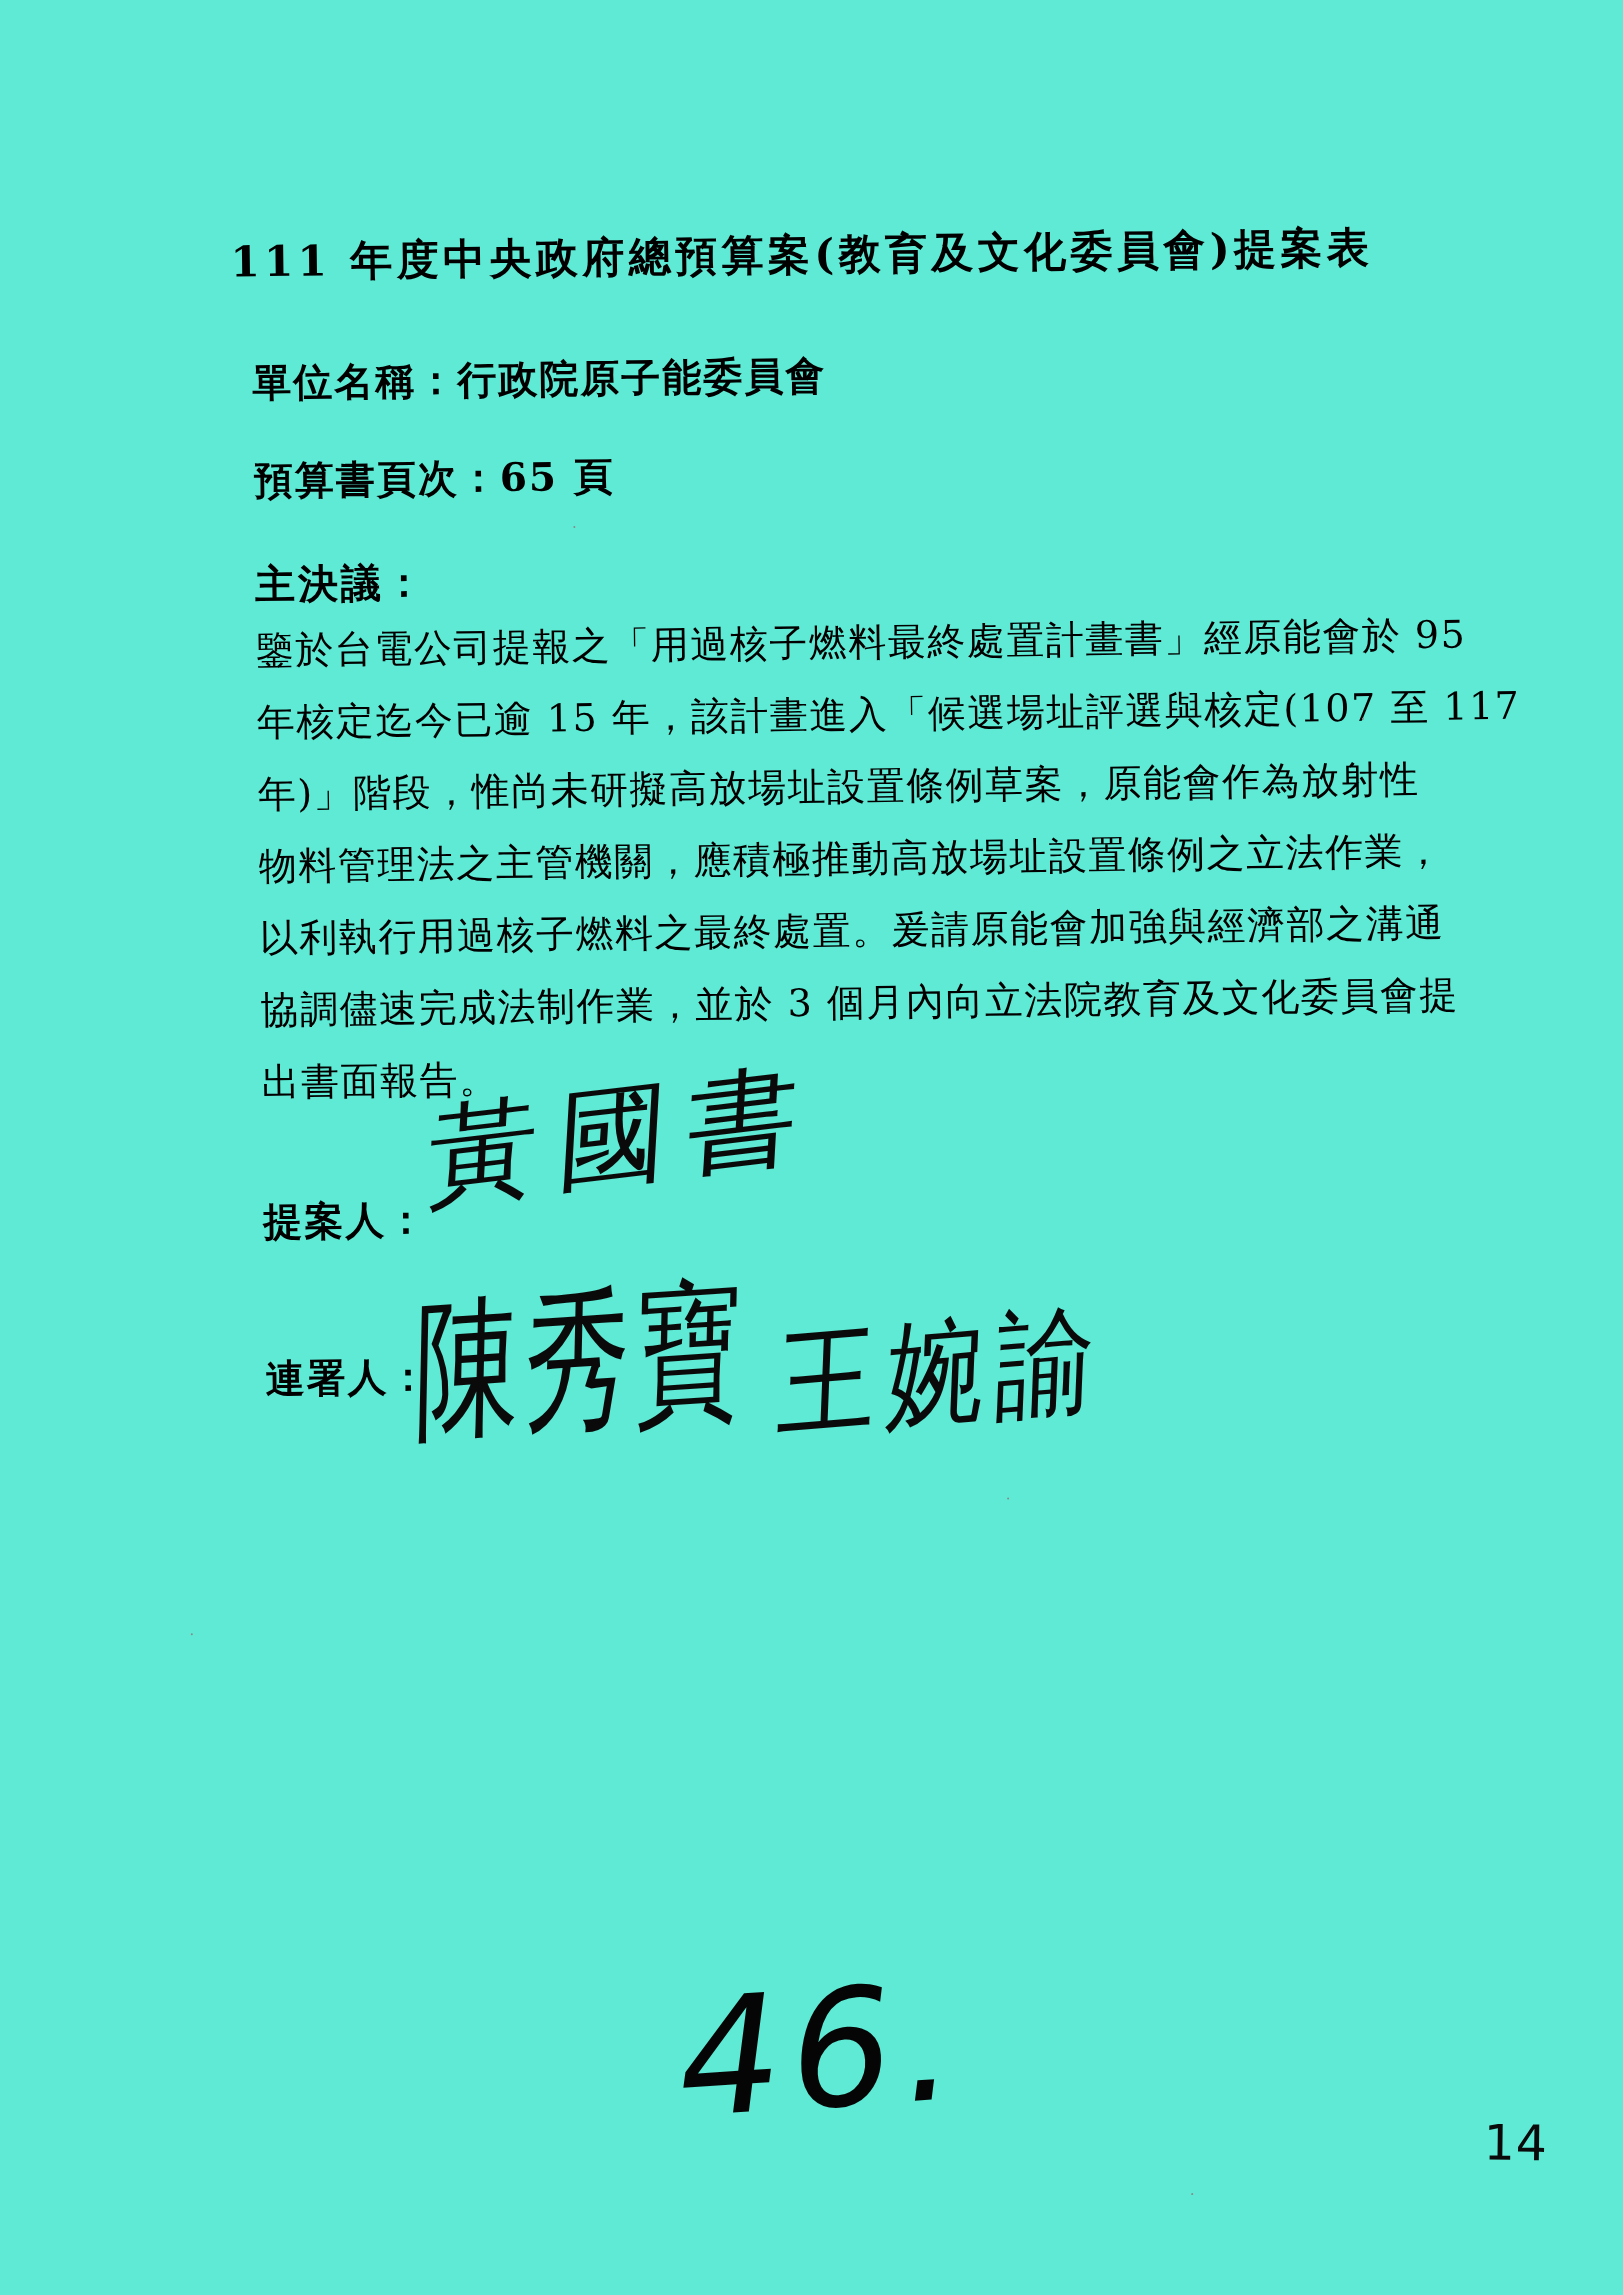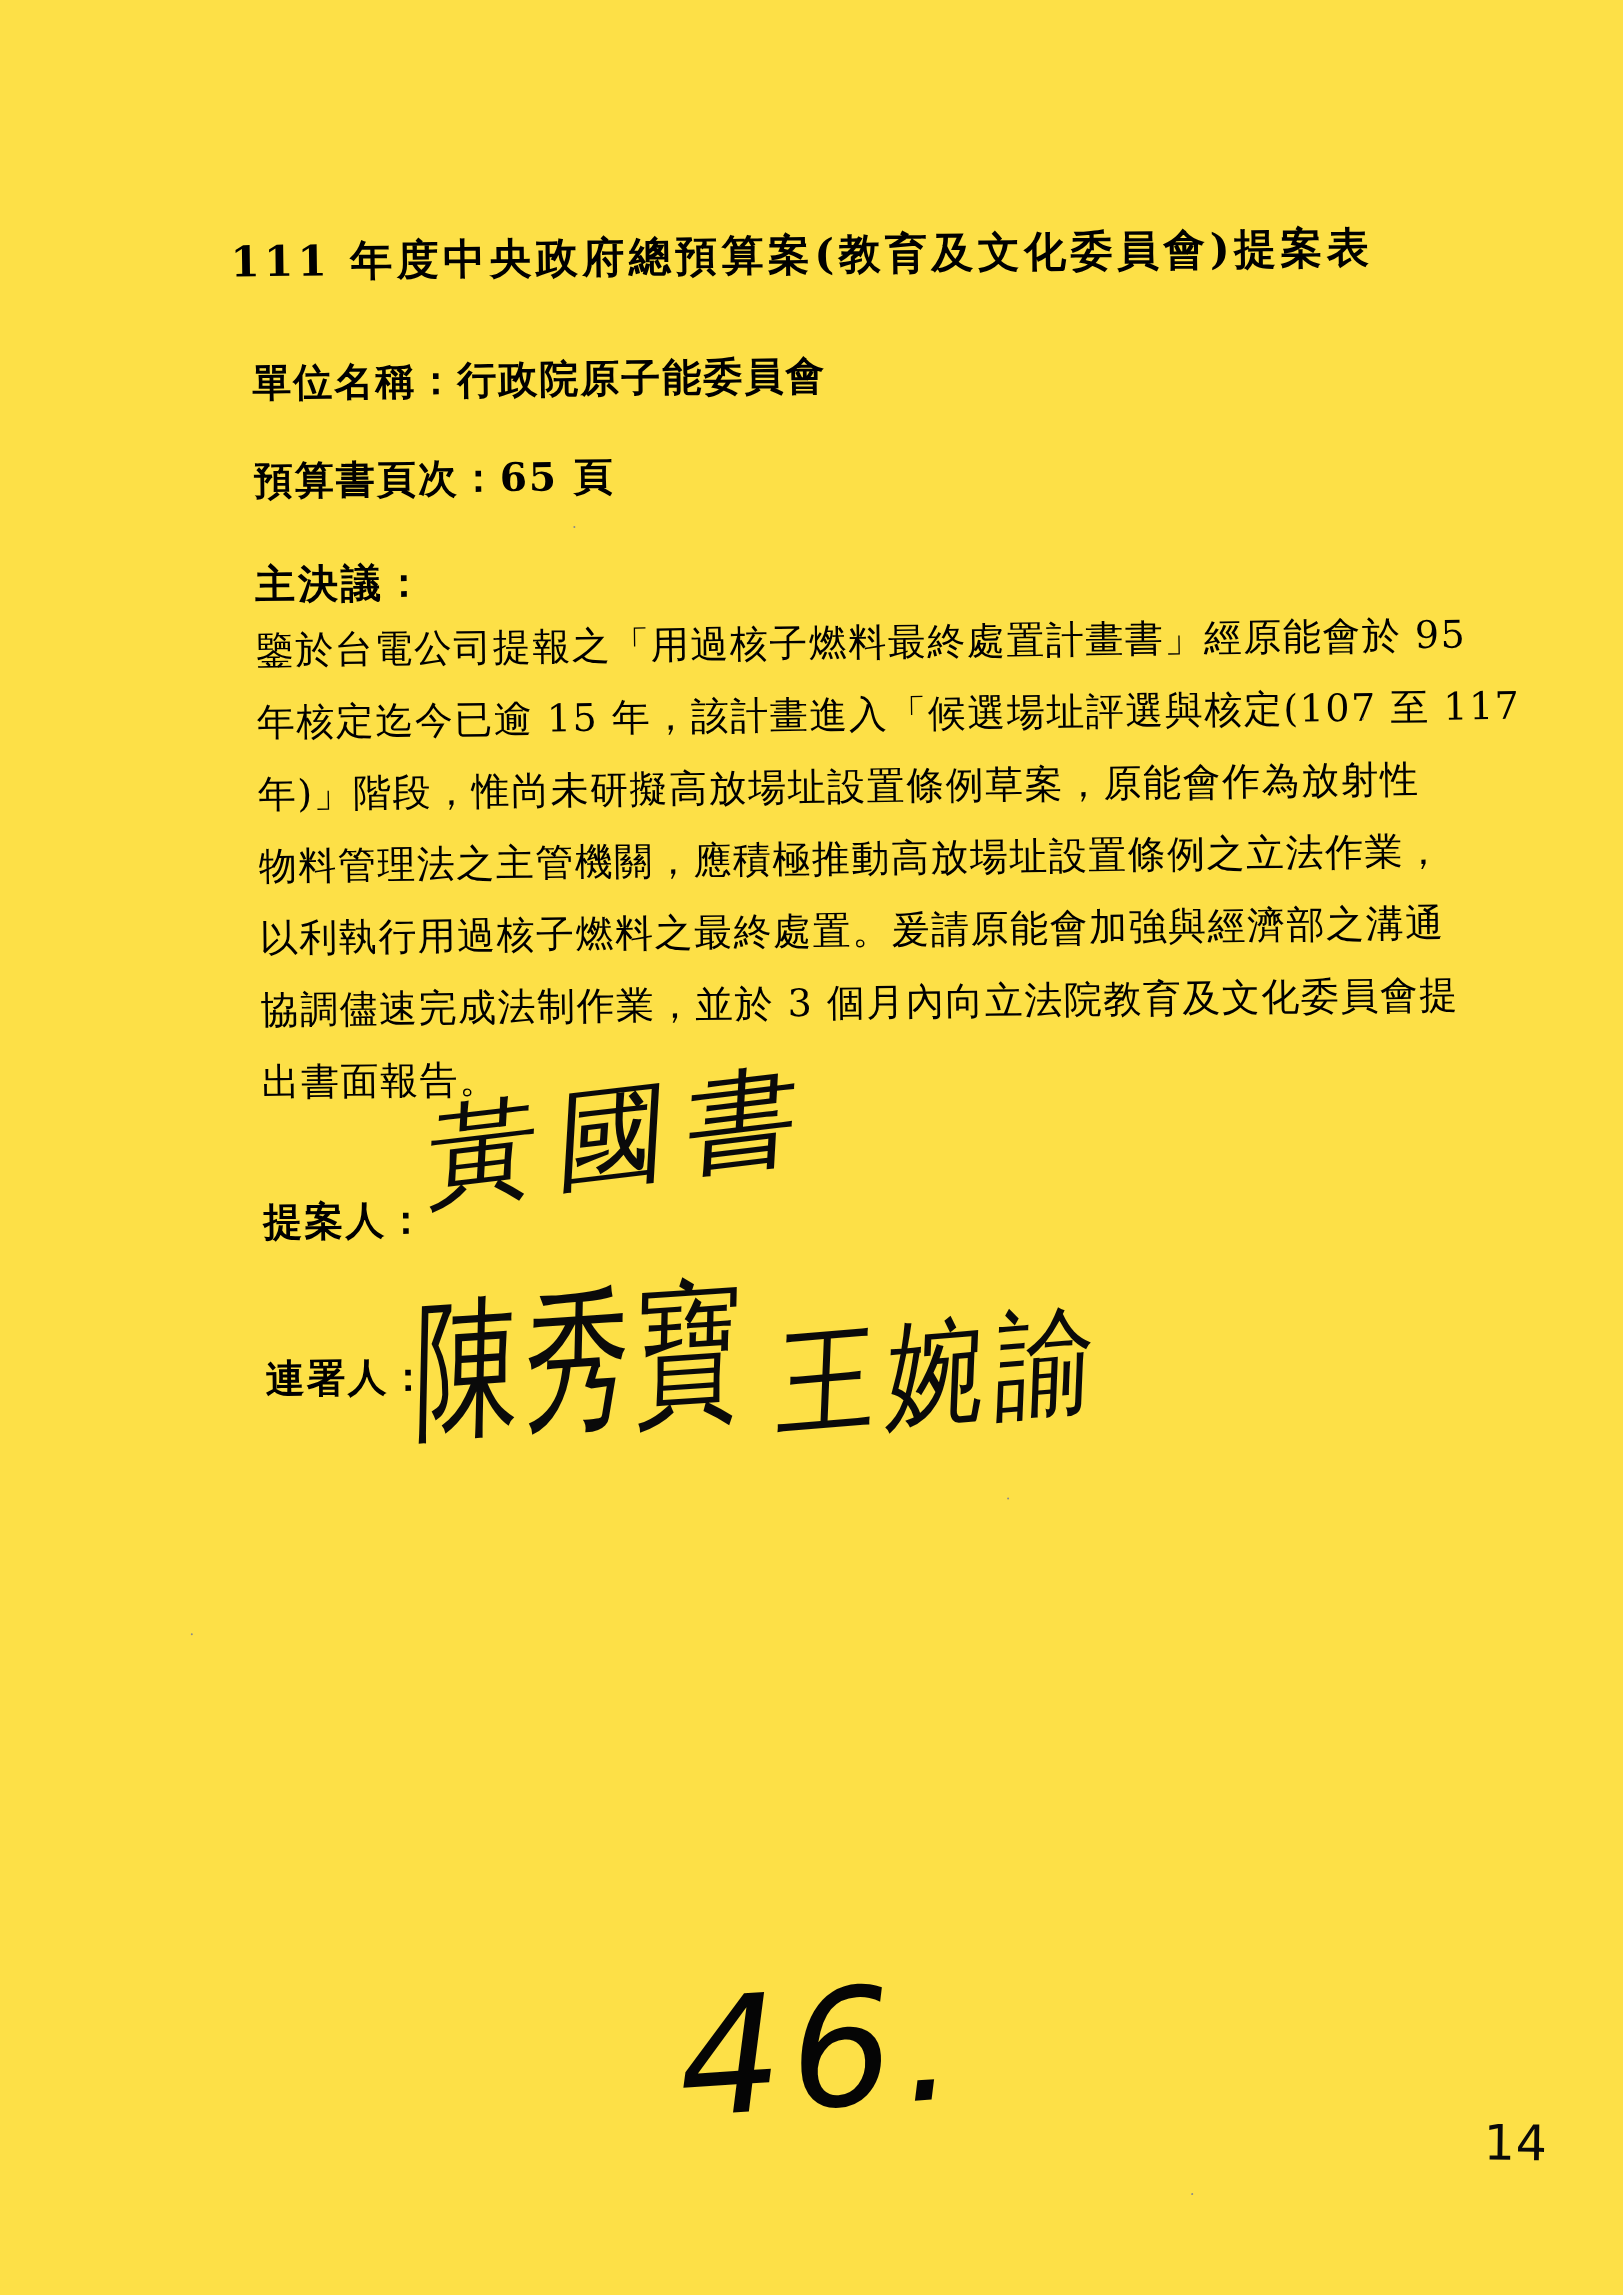--- a/index.html
+++ b/index.html
@@ -4,21 +4,21 @@
 <style>
   html, body {
     margin: 0;
     padding: 0;
     background: #ffffff;
   }
   .page {
     position: relative;
     width: 1624px;
     height: 2295px;
-    background: #fde047;
+    background: #5eead4;
     overflow: hidden;
     font-family: "DejaVu Serif", "Liberation Serif", serif;
     color: #000000;
   }
   .content {
     position: absolute;
     inset: 0;
     transform: rotate(-0.75deg);
     transform-origin: 50% 45%;
   }

